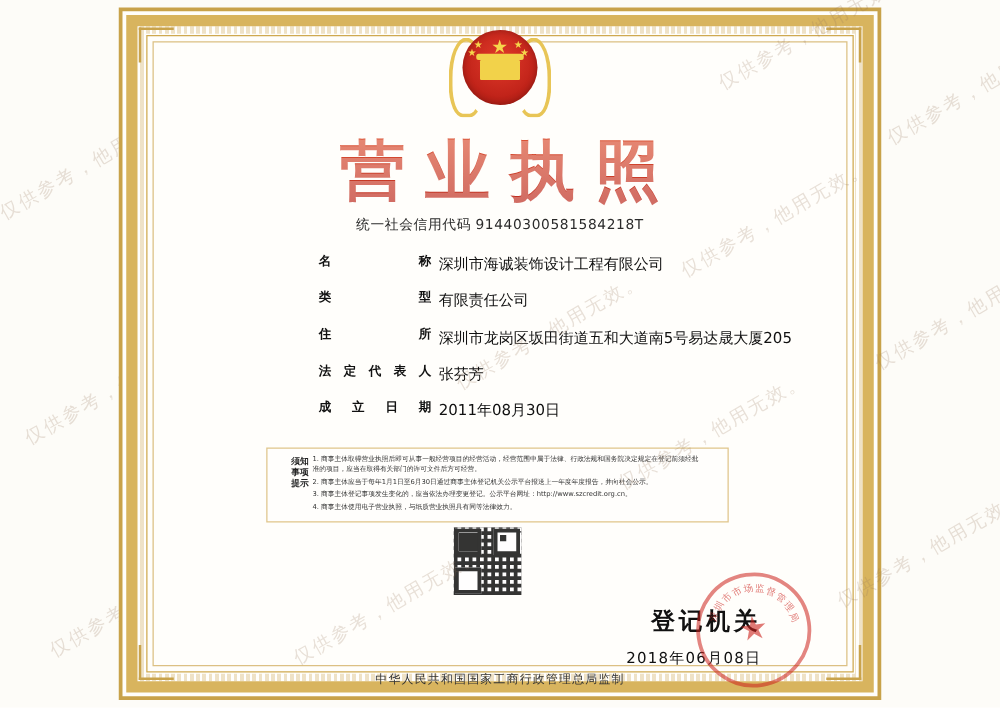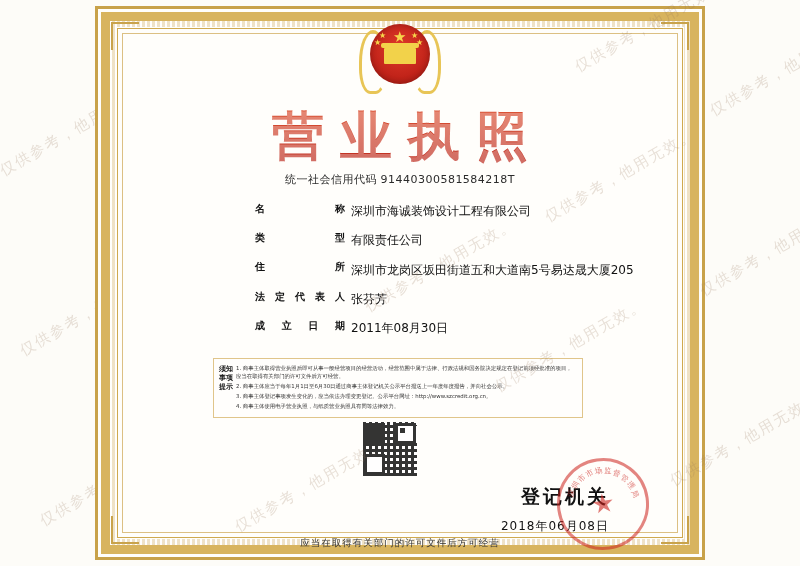--- a/index.html
+++ b/index.html
@@ -203,21 +203,21 @@
 
   
   .notice {
     position: absolute;
     left: 118px;
     top: 352px;
     width: 370px;
     display: flex;
     align-items: flex-start;
     border: 1px solid #e0c58a;
-    padding: 5px 5px;
+    padding: 5px 19px;
     box-sizing: border-box;
     background: rgba(255,255,255,0.4);
   }
   .notice .n-label {
     flex: 0 0 14px;
     font-size: 7px;
     line-height: 9px;
     color: #222;
     text-align: center;
     font-weight: bold;
@@ -438,21 +438,21 @@
         <span style="transform: rotate(-22deg) translate(0,-38px);">市</span>
         <span style="transform: rotate(-6deg) translate(0,-38px);">场</span>
         <span style="transform: rotate(10deg) translate(0,-38px);">监</span>
         <span style="transform: rotate(26deg) translate(0,-38px);">督</span>
         <span style="transform: rotate(42deg) translate(0,-38px);">管</span>
         <span style="transform: rotate(58deg) translate(0,-38px);">理</span>
         <span style="transform: rotate(74deg) translate(0,-38px);">局</span>
       </div>
     </div>
 
-    <div class="footer">应当在取得有关部门的许可文件后方可经营</div>
+    <div class="footer">中华人民共和国国家工商行政管理总局监制</div>
 
     <div class="wm" style="left:470px; top:10px;">仅供参考，他用无效。</div>
     <div class="wm" style="left:440px; top:160px;">仅供参考，他用无效。</div>
     <div class="wm" style="left:260px; top:250px;">仅供参考，他用无效。</div>
     <div class="wm" style="left:390px; top:330px;">仅供参考，他用无效。</div>
     <div class="wm" style="left:130px; top:470px;">仅供参考，他用无效。</div>
   </div>
 
   <div class="wm" style="left:700px; top:60px;">仅供参考，他用无效。</div>
   <div class="wm" style="left:690px; top:240px;">仅供参考，他用无效。</div>

